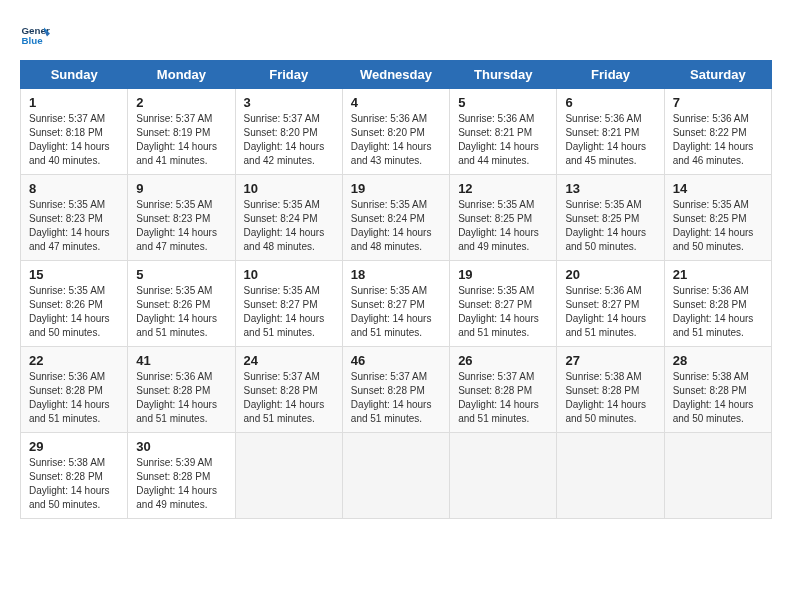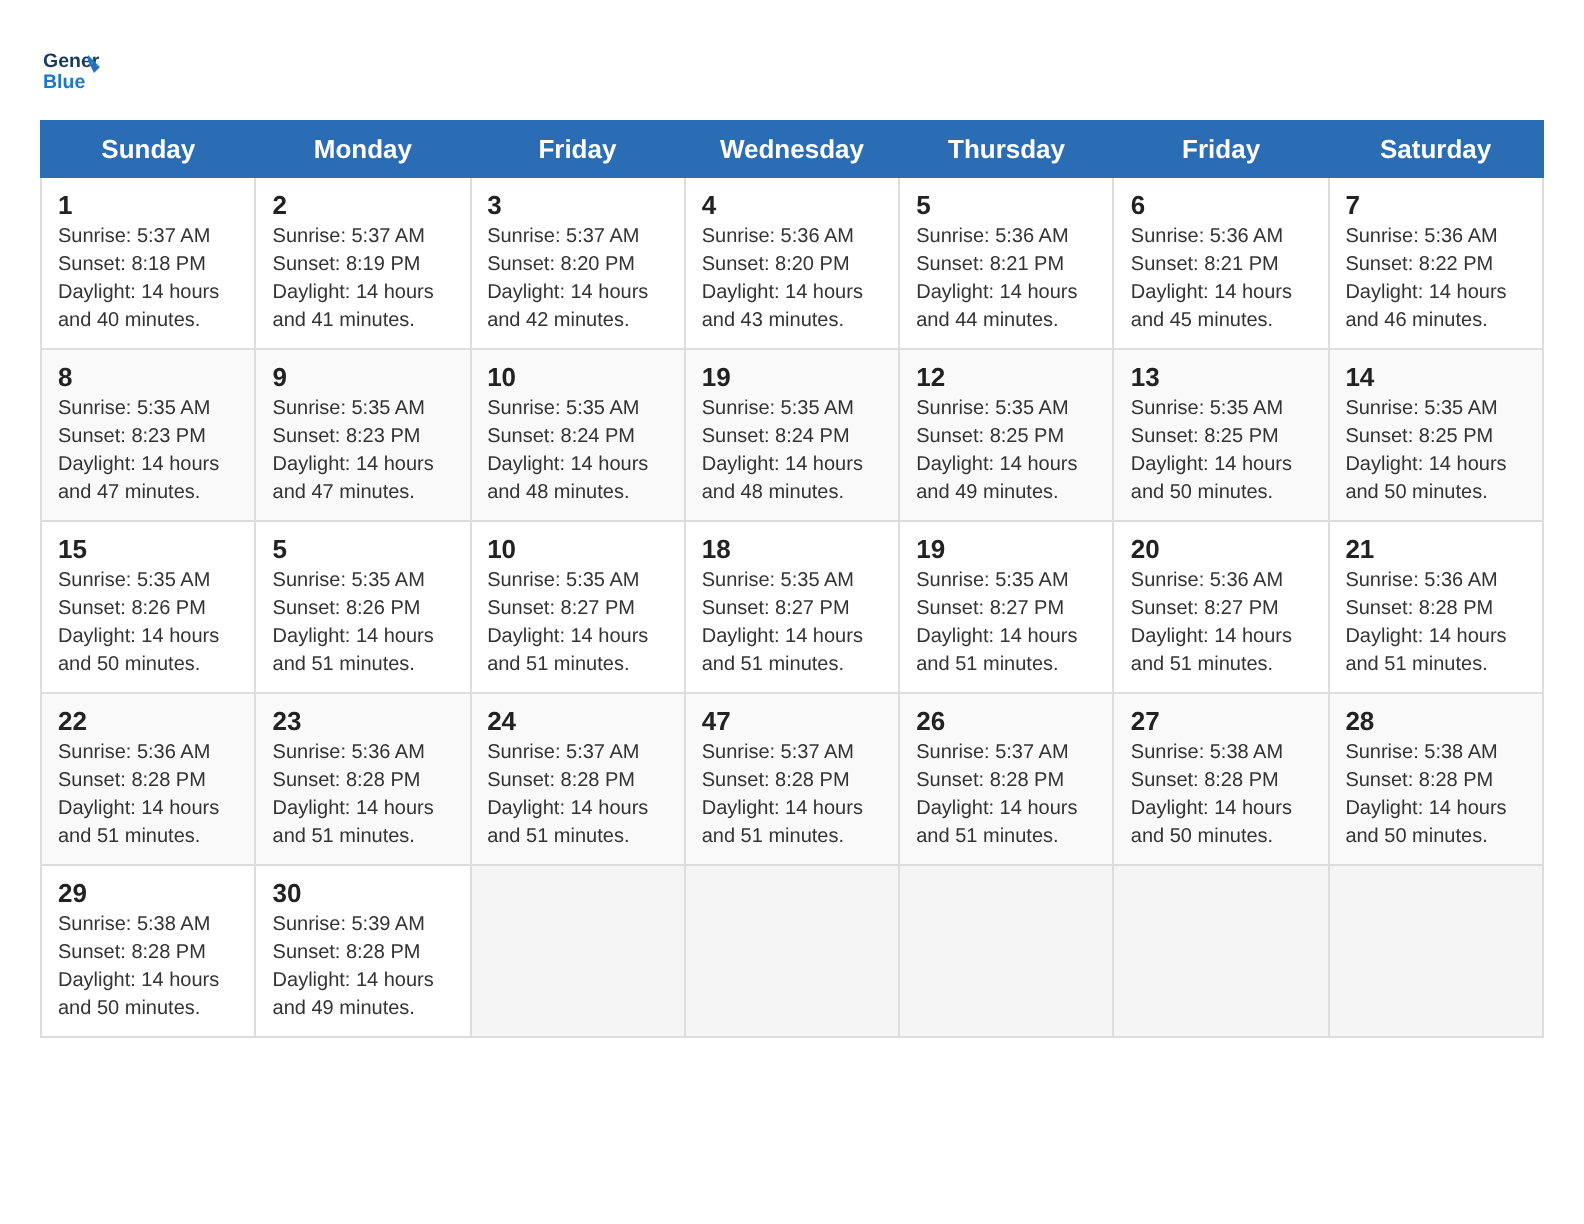--- a/index.html
+++ b/index.html
@@ -201,29 +201,29 @@
         <span class="day-num">21</span>
         <span class="day-info">Sunrise: 5:36 AM<br>Sunset: 8:28 PM<br>Daylight: 14 hours and 51 minutes.</span>
       </td>
       </tr>
       <tr class="row-alt">
         <td>
         <span class="day-num">22</span>
         <span class="day-info">Sunrise: 5:36 AM<br>Sunset: 8:28 PM<br>Daylight: 14 hours and 51 minutes.</span>
       </td>
         <td>
-        <span class="day-num">23</span>
+        <span class="day-num">41</span>
         <span class="day-info">Sunrise: 5:36 AM<br>Sunset: 8:28 PM<br>Daylight: 14 hours and 51 minutes.</span>
       </td>
         <td>
         <span class="day-num">24</span>
         <span class="day-info">Sunrise: 5:37 AM<br>Sunset: 8:28 PM<br>Daylight: 14 hours and 51 minutes.</span>
       </td>
         <td>
-        <span class="day-num">47</span>
+        <span class="day-num">46</span>
         <span class="day-info">Sunrise: 5:37 AM<br>Sunset: 8:28 PM<br>Daylight: 14 hours and 51 minutes.</span>
       </td>
         <td>
         <span class="day-num">26</span>
         <span class="day-info">Sunrise: 5:37 AM<br>Sunset: 8:28 PM<br>Daylight: 14 hours and 51 minutes.</span>
       </td>
         <td>
         <span class="day-num">27</span>
         <span class="day-info">Sunrise: 5:38 AM<br>Sunset: 8:28 PM<br>Daylight: 14 hours and 50 minutes.</span>
       </td>

